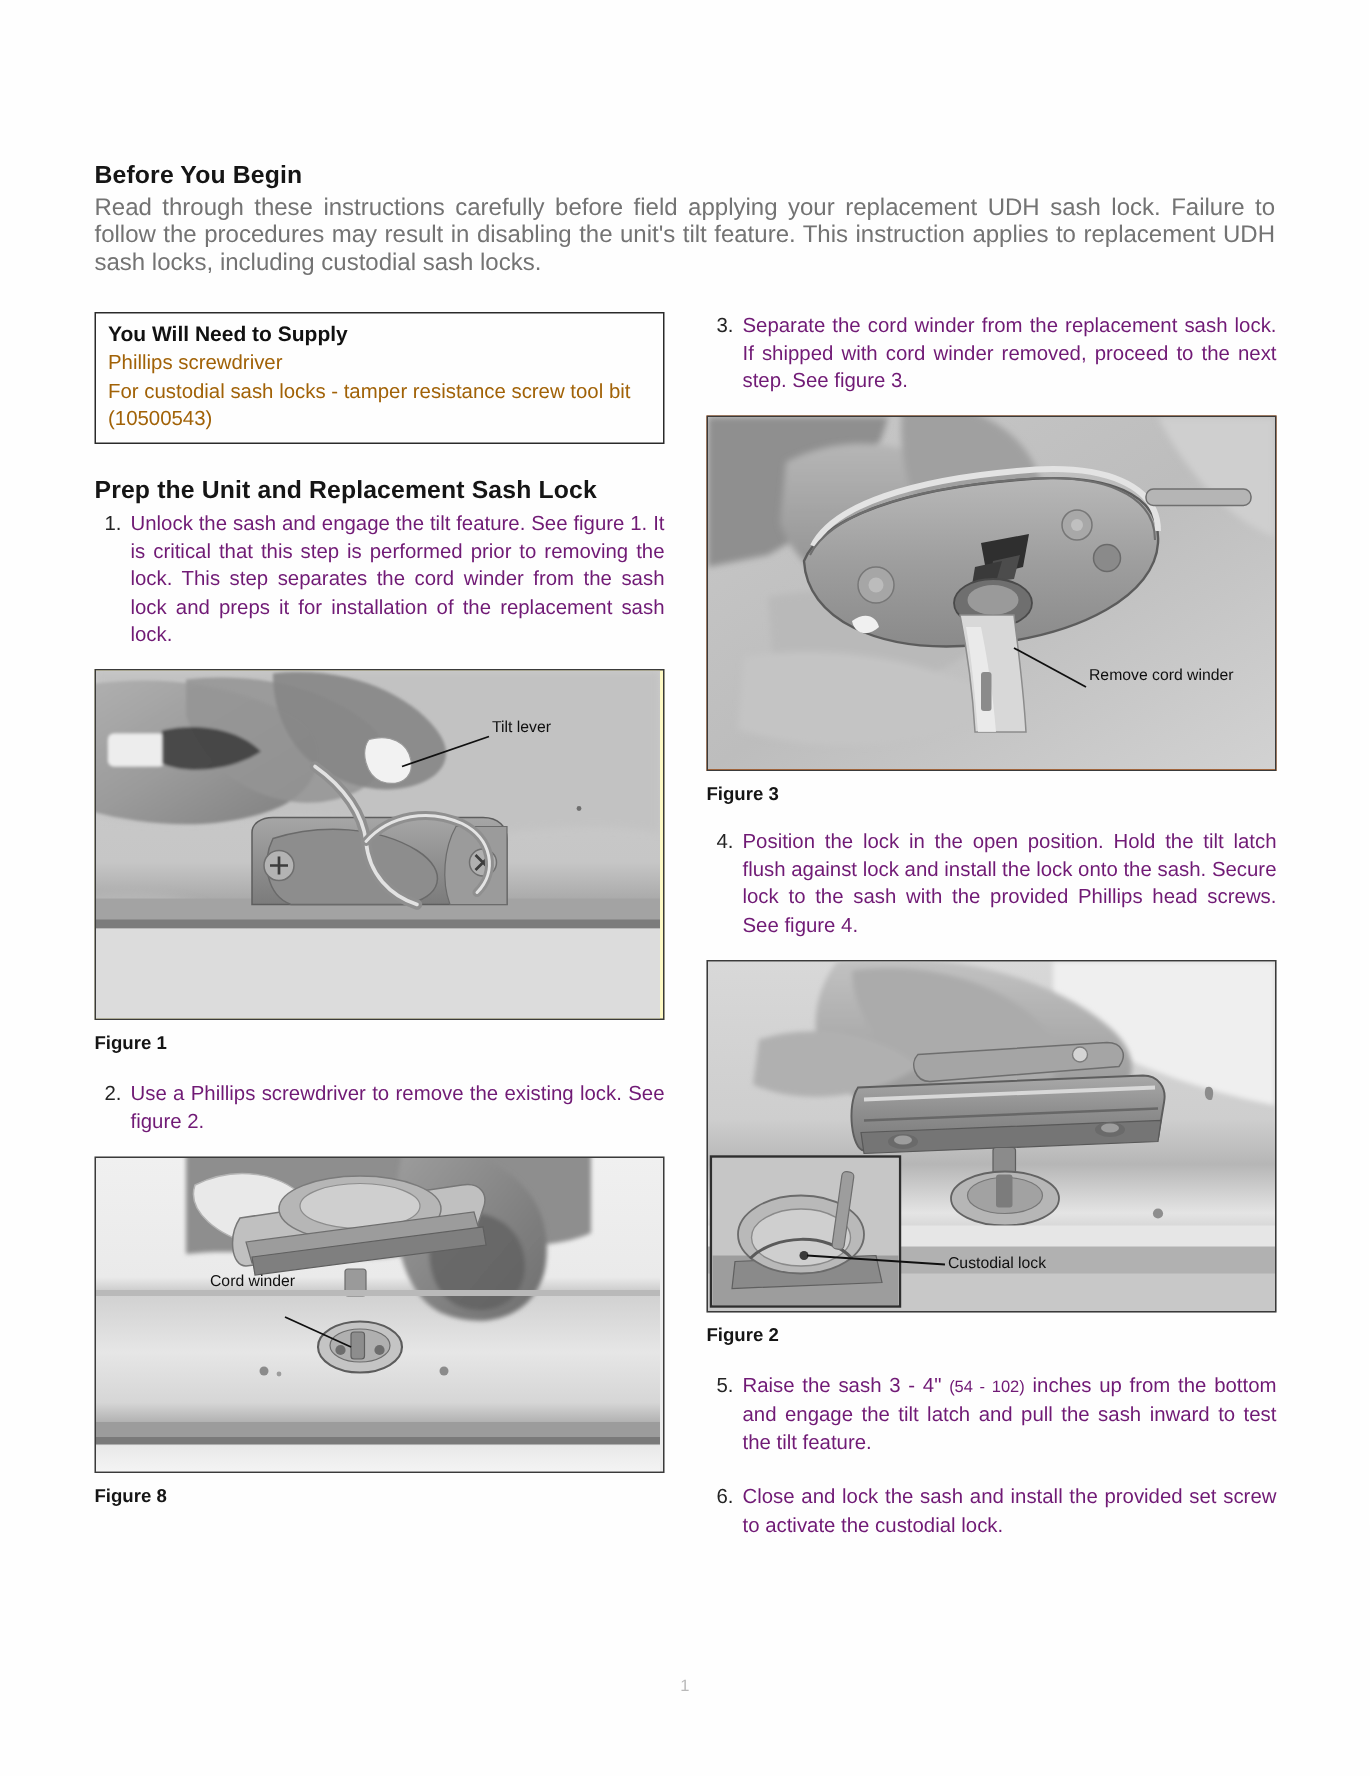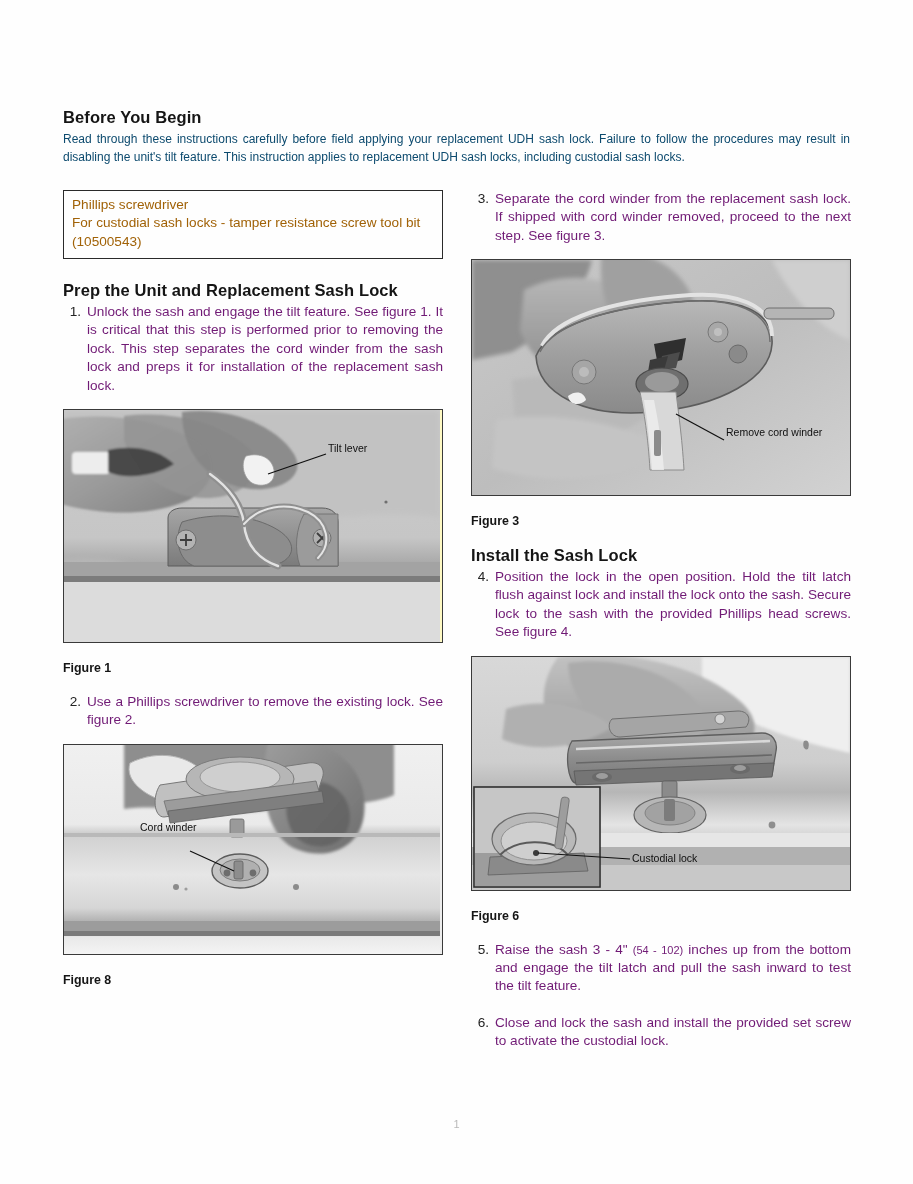--- a/index.html
+++ b/index.html
@@ -27,25 +27,25 @@
 
   
   .h-section {
     font-size: 16.5px;
     font-weight: bold;
     letter-spacing: 0.1px;
     margin: 0 0 3px 0;
     color: #151515;
   }
   .body-text {
-    font-size: 12px;
+    font-size: 16px;
     line-height: 18.4px;
     text-align: justify;
     margin: 0;
-    color: #0c4a6e;
+    color: #737373;
   }
   .intro {
     width: 787px;
     margin-bottom: 23px;
   }
 
   
   .cols {
     display: flex;
     gap: 28px;
@@ -107,21 +107,21 @@
   }
   .fig-frame {
     border: 1.2px solid #3a3a3a;
     position: relative;
     overflow: hidden;
     background: #fef9c3;
   }
   .fig-cap {
     font-size: 12.4px;
     font-weight: bold;
-    margin-top: 18px;
+    margin-top: 8px;
     color: #151515;
   }
   .callout {
     position: absolute;
     font-size: 10.5px;
     color: #0f0f0f;
     white-space: nowrap;
     font-family: "Liberation Sans", sans-serif;
   }
 
@@ -145,20 +145,21 @@
     <div class="intro">
       <h1 class="h-section">Before You Begin</h1>
       <p class="body-text">Read through these instructions carefully before field applying your replacement UDH sash lock. Failure to follow the procedures may result in disabling the unit's tilt feature. This instruction applies to replacement UDH sash locks, including custodial sash locks.</p>
     </div>
 
     <div class="cols">
 
       <div class="col">
 
         <div class="supply-box">
+          <div class="supply-title">You Will Need to Supply</div>
           <div class="supply-line">Phillips screwdriver</div>
           <div class="supply-line">For custodial sash locks - tamper resistance screw tool bit (10500543)</div>
         </div>
 
         <h2 class="h-section">Prep the Unit and Replacement Sash Lock</h2>
 
         <div class="step">
           <div class="step-num">1.</div>
           <div class="step-text">Unlock the sash and engage the tilt feature. See figure 1. It is critical that this step is performed prior to removing the lock. This step separates the cord winder from the sash lock and preps it for installation of the replacement sash lock.</div>
         </div>
@@ -372,21 +373,20 @@
 
               <path d="M96,136 C104,130 112,132 114,140 C108,146 98,146 96,136 Z" fill="#f0f0f0"></path>
 
               <path d="M252,180 L204,154" stroke="#101010" stroke-width="1.2" fill="none"></path>
             </svg>
             <div class="callout" style="left:254px; top:166px;">Remove cord winder</div>
           </div>
           <figcaption class="fig-cap">Figure 3</figcaption>
         </figure>
 
-        <h2 class="h-section section-head-tight" style="margin-top:18px;">Install the Sash Lock</h2>
 
         <div class="step">
           <div class="step-num">4.</div>
           <div class="step-text">Position the lock in the open position. Hold the tilt latch flush against lock and install the lock onto the sash. Secure lock to the sash with the provided Phillips head screws. See figure 4.</div>
         </div>
 
         <figure>
           <div class="fig-frame" style="height:233px; background:#cdcdcd;">
             <svg viewBox="0 0 378 233" width="378" height="233" preserveAspectRatio="none">
               <defs>
@@ -454,21 +454,21 @@
                 <ellipse cx="62" cy="184" rx="33" ry="19" fill="#cfcfcf" stroke="#8a8a8a" stroke-width="0.9"></ellipse>
                 <path d="M28,198 C44,182 80,180 96,198" fill="none" stroke="#5a5a5a" stroke-width="2"></path>
                 <rect x="86" y="140" width="8" height="52" rx="3" fill="#9d9d9d" stroke="#6e6e6e" stroke-width="0.8" transform="rotate(8 90 166)"></rect>
                 <circle cx="64" cy="196" r="3" fill="#3a3a3a"></circle>
               </g>
 
               <path d="M158,202 L66,196" stroke="#101010" stroke-width="1.2" fill="none"></path>
             </svg>
             <div class="callout" style="left:160px; top:195px;">Custodial lock</div>
           </div>
-          <figcaption class="fig-cap">Figure 6</figcaption>
+          <figcaption class="fig-cap">Figure 2</figcaption>
         </figure>
 
         <div class="step" style="margin-top:18px;">
           <div class="step-num">5.</div>
           <div class="step-text"><span>Raise the sash 3 - 4" </span><span class="small-metric">(54 - 102)</span><span> inches up from the bottom and engage the tilt latch and pull the sash inward to test the tilt feature.</span></div>
         </div>
 
         <div class="step" style="margin-top:18px;">
           <div class="step-num">6.</div>
           <div class="step-text">Close and lock the sash and install the provided set screw to activate the custodial lock.</div>

